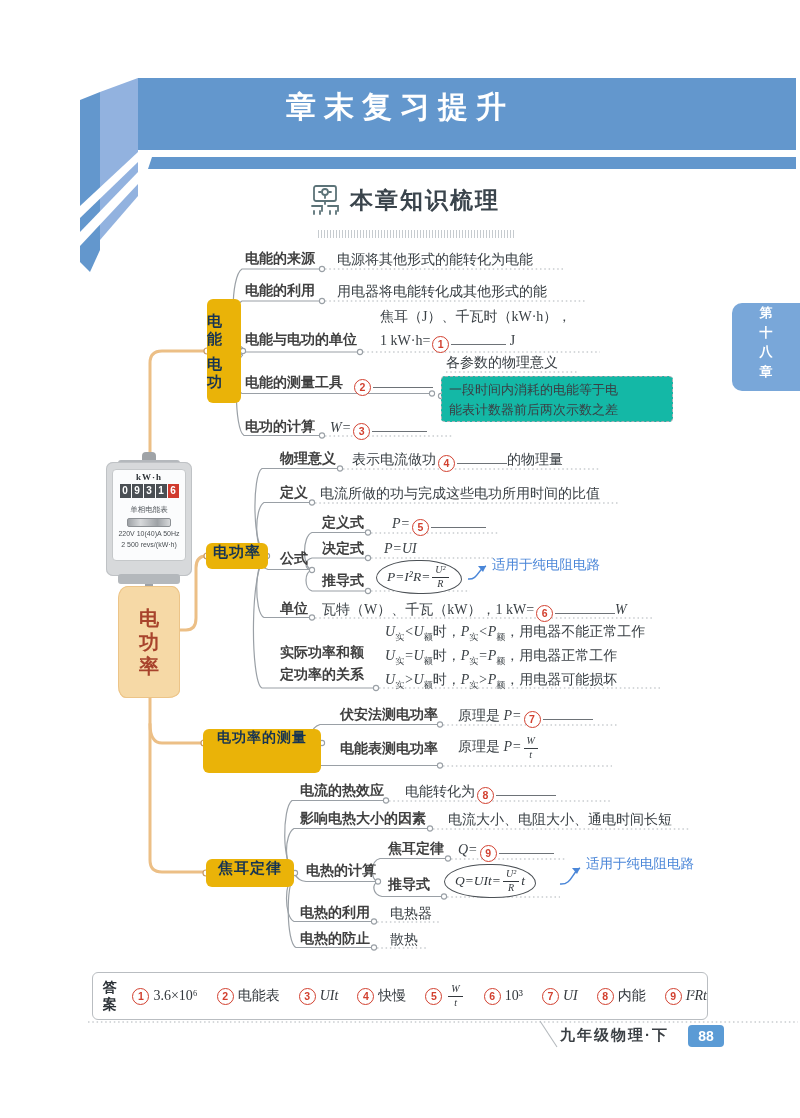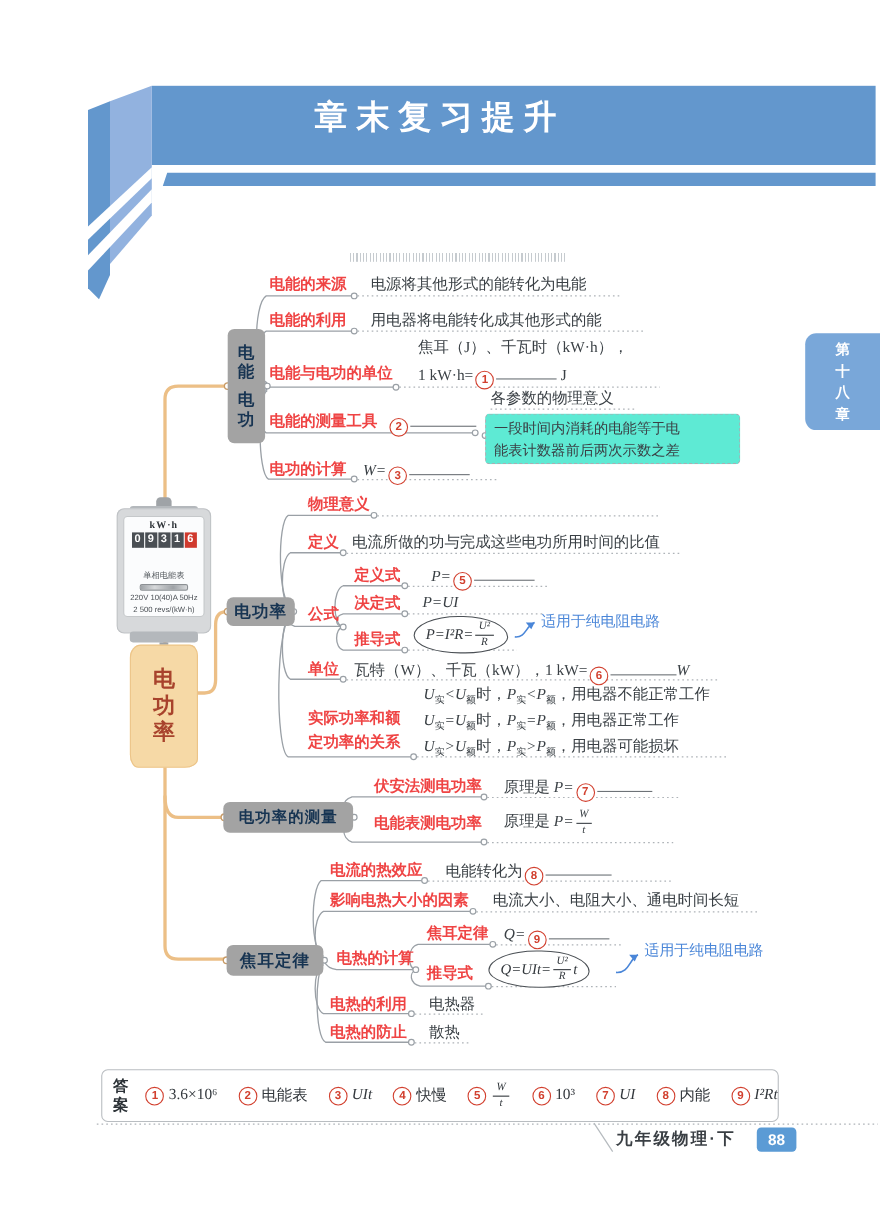--- a/index.html
+++ b/index.html
@@ -9,65 +9,65 @@
   svg{display:block}
   
   .banner-title{position:absolute;left:0;top:92px;width:800px;text-align:center;
     font:700 30px/1 "Liberation Sans",sans-serif;color:#fff;letter-spacing:8px}
   
   .sec-head{position:absolute;left:308px;top:184px;display:flex;align-items:center;gap:8px}
   .sec-head .txt{font:700 23px/1 "Liberation Sans",sans-serif;color:#3a444c;letter-spacing:2px}
   .hatch{position:absolute;left:318px;top:230px;width:196px;height:8px;
     background:repeating-linear-gradient(90deg,#c6cbcf 0 1px,transparent 1px 3px)}
   
-  .lab{position:absolute;font:600 14px/1.25 "Liberation Sans",sans-serif;color:#ef4444;white-space:nowrap}
+  .lab{position:absolute;font:600 14px/1.25 "Liberation Sans",sans-serif;color:#404040;white-space:nowrap}
   .val{position:absolute;font:14px/1.3 "Liberation Serif",serif;color:#3a4045;white-space:nowrap}
   .it{font-style:italic}
   .cnum{display:inline-flex;align-items:center;justify-content:center;width:15px;height:15px;
     border:1.2px solid #d2402f;border-radius:50%;color:#d2402f;font:700 10.5px "Liberation Sans",sans-serif;
     background:#fff;vertical-align:-3px;margin:0 2px;flex:none}
   .blank{display:inline-block;border-bottom:1.2px solid #6d7277;height:13px;vertical-align:baseline}.w50{width:50px}.w55{width:55px}.w60{width:60px}
   .note{position:absolute;font:13.5px/1.2 "Liberation Serif",serif;color:#4a86d8;white-space:nowrap}
   .frac{display:inline-flex;flex-direction:column;align-items:center;vertical-align:middle;
     line-height:1.05;margin:0 2px;font-style:italic;font-size:10px}
   .frac .fn{border-bottom:1px solid currentColor;padding:0 3px 1px}
   .frac .fd{padding-top:1px}
   .oval{position:absolute;border:1.4px solid #4b5055;border-radius:50% 50% 48% 52%/55% 60% 45% 50%;
     padding:4px 10px;font:13.5px "Liberation Serif",serif;color:#33383d;
     display:flex;align-items:center;white-space:nowrap;background:#fff}
-  .bnode{position:absolute;background:#a3a3a3;border-radius:6px;display:flex;align-items:center;
+  .bnode{position:absolute;background:#eab308;border-radius:6px;display:flex;
     justify-content:center;font:700 15px "Liberation Sans",sans-serif;color:#173452;letter-spacing:1px}
   .vtxt{width:1.05em;word-break:break-all;line-height:1.2;text-align:center}
   .dashbox{position:absolute;left:441px;top:376px;width:232px;height:46px;border:1.3px dashed #a9aeb3;
-    border-radius:4px;background:#5eead4;padding:3px 7px;box-sizing:border-box;
+    border-radius:4px;background:#14b8a6;padding:3px 7px;box-sizing:border-box;
     font:13px/1.55 "Liberation Serif",serif;color:#3a4045}
   
   .meter{position:absolute;left:106px;top:452px;width:86px;height:140px}
   .meter .hook{position:absolute;left:36px;top:0;width:14px;height:12px;background:#9fa3a7;border-radius:4px 4px 0 0}
   .meter .cap{position:absolute;left:12px;width:62px;height:10px;background:#b4b8bc;border-radius:3px}
   .meter .body{position:absolute;left:0;top:10px;width:86px;height:114px;background:#d7d9db;
     border-radius:7px;box-shadow:inset 0 0 0 1px #bfc2c5}
   .meter .stub{position:absolute;left:39px;top:132px;width:8px;height:8px;background:#9fa3a7}
   .meter .panel{position:absolute;left:6px;top:17px;width:74px;height:92px;background:#fbfcfd;
     border:1px solid #c5c8ca;border-radius:4px;display:flex;flex-direction:column;align-items:center;padding-top:2px;box-sizing:border-box}
   .meter .kwh{font:700 9px "Liberation Serif",serif;color:#2e3338;letter-spacing:1px}
   .meter .digits{display:flex;gap:1px;margin-top:2px}
   .meter .dg{width:11px;height:14px;background:#4a4f54;color:#fff;font:700 10px/14px "Liberation Sans",sans-serif;text-align:center}
   .meter .dg.red{background:#d03a2e}
-  .meter .mname{font:7.5px "Liberation Sans",sans-serif;color:#555a5f;margin-top:20px}
+  .meter .mname{font:7.5px "Liberation Sans",sans-serif;color:#555a5f;margin-top:7px}
   .meter .disc{width:42px;height:7px;background:linear-gradient(90deg,#9ea2a6,#d7d9db 30%,#9ea2a6 70%,#d7d9db);border-radius:2px;margin-top:3px;border:1px solid #8c9094}
   .meter .spec{font:7px/1.5 "Liberation Sans",sans-serif;color:#4a4f54;margin-top:2px;white-space:nowrap}
   
   .scroll{position:absolute;left:118px;top:586px;width:62px;height:112px;background:#f6d9a6;
     border-radius:10px 8px 12px 8px/12px 10px 8px 12px;display:flex;flex-direction:column;align-items:center;
     justify-content:center;gap:4px;font:700 20px "Liberation Sans",sans-serif;color:#a8432c;
     box-shadow:inset 0 0 0 1px #ecc488}
   
   .chtab{position:absolute;left:732px;top:303px;width:68px;height:88px;background:#79a7d9;
-    border-radius:10px 0 0 10px;display:flex;align-items:center;justify-content:center}
+    border-radius:10px 0 0 10px;display:flex;align-items:flex-start;justify-content:center}
   .chtab .t{font:700 13px/1.5 "Liberation Sans",sans-serif;color:#fff;width:1.1em;word-break:break-all;text-align:center}
   
   .ansbox{position:absolute;left:92px;top:972px;width:616px;height:48px;border:1.2px solid #b9bdc1;
     border-radius:6px;background:#fff;display:flex;align-items:center;box-sizing:border-box}
   .anslab{width:34px;margin-left:8px;font:700 14px/1.2 "Liberation Sans",sans-serif;color:#2c3237;text-align:center}
   .ansitems{display:flex;align-items:center;gap:17px;margin-left:12px}
   .ans{display:flex;align-items:center;gap:2px;font:14px "Liberation Serif",serif;color:#33383d;white-space:nowrap}
   
   .ftext{position:absolute;left:560px;top:1026px;font:700 15px "Liberation Sans",sans-serif;color:#3a3f44;letter-spacing:2px}
   .fbadge{position:absolute;left:688px;top:1025px;width:36px;height:22px;background:#5b9bd5;border-radius:4px;
@@ -187,20 +187,33 @@
     <g fill="#4a86d8" stroke="none">
       <polygon points="486,566 478,566 483,572"></polygon>
       <polygon points="580,868 572,868 577,874"></polygon>
     </g>
 
     <path d="M 540,1021 L 557,1047" stroke="#b5babe" stroke-width="1.1" fill="none"></path>
   </svg>
 
   <div class="banner-title">章末复习提升</div>
 
+  <div class="sec-head">
+    <svg width="34" height="32" viewBox="0 0 34 32">
+      <g fill="none" stroke="#5c7378" stroke-width="1.8" stroke-linecap="round">
+        <rect x="6" y="2" width="22" height="15" rx="2"></rect>
+        <circle cx="17" cy="8" r="3"></circle>
+        <path d="M 17,12 V 14 M 11,8 H 13 M 21,8 H 23"></path>
+        <path d="M 4,22 H 14 V 27 M 6,27 V 30 M 12,27 V 30"></path>
+        <path d="M 20,22 H 30 V 27 M 22,27 V 30 M 28,27 V 30"></path>
+        <path d="M 17,17 V 20"></path>
+      </g>
+    </svg>
+    <span class="txt">本章知识梳理</span>
+  </div>
   <div class="hatch"></div>
 
   <div class="chtab">
     <div class="t">第十八章</div>
   </div>
 
   <div class="bnode" style="left:207px;top:299px;width:34px;height:104px;flex-direction:column;gap:7px">
     <span class="vtxt">电能</span>
     <span class="vtxt">电功</span>
   </div>
@@ -229,20 +242,23 @@
   </div>
 
   <div class="lab" style="left:245px;top:418px">电功的计算</div>
   <div class="val" style="left:330px;top:418px">
     <span class="it">W=</span><span class="cnum">3</span><span class="blank w55"></span>
   </div>
 
   <div class="bnode" style="left:206px;top:543px;width:62px;height:26px">电功率</div>
 
   <div class="lab" style="left:280px;top:450px">物理意义</div>
+  <div class="val" style="left:352px;top:450px">
+    <span>表示电流做功</span><span class="cnum">4</span><span class="blank w50"></span><span>的物理量</span>
+  </div>
 
   <div class="lab" style="left:280px;top:484px">定义</div>
   <div class="val" style="left:320px;top:485px">电流所做的功与完成这些电功所用时间的比值</div>
 
   <div class="lab" style="left:280px;top:550px">公式</div>
 
   <div class="lab" style="left:322px;top:514px">定义式</div>
   <div class="val" style="left:392px;top:514px">
     <span class="it">P=</span><span class="cnum">5</span><span class="blank w55"></span>
   </div>
@@ -264,21 +280,21 @@
   <div class="val" style="left:322px;top:600px">
     <span>瓦特（W）、千瓦（kW），1 kW=</span><span class="cnum">6</span><span class="blank w60"></span><span class="it">W</span>
   </div>
 
   <div class="lab" style="left:280px;top:644px">实际功率和额</div>
   <div class="lab" style="left:280px;top:666px">定功率的关系</div>
   <div class="val" style="left:385px;top:647px"><span class="it">U</span><sub style="font-size: 9px;">实</sub><span class="it">=U</span><sub style="font-size: 9px;">额</sub><span>时，</span><span class="it">P</span><sub style="font-size: 9px;">实</sub><span class="it">=P</span><sub style="font-size: 9px;">额</sub><span>，用电器正常工作</span></div>
   <div class="val" style="left:385px;top:623px"><span class="it">U</span><sub style="font-size: 9px;">实</sub><span class="it">&lt;U</span><sub style="font-size: 9px;">额</sub><span>时，</span><span class="it">P</span><sub style="font-size: 9px;">实</sub><span class="it">&lt;P</span><sub style="font-size: 9px;">额</sub><span>，用电器不能正常工作</span></div>
   <div class="val" style="left:385px;top:671px"><span class="it">U</span><sub style="font-size: 9px;">实</sub><span class="it">&gt;U</span><sub style="font-size: 9px;">额</sub><span>时，</span><span class="it">P</span><sub style="font-size: 9px;">实</sub><span class="it">&gt;P</span><sub style="font-size: 9px;">额</sub><span>，用电器可能损坏</span></div>
 
-  <div class="bnode" style="left:203px;top:729px;width:118px;height:28px;font-size:14px">电功率的测量</div>
+  <div class="bnode" style="left:203px;top:729px;width:118px;height:44px;font-size:14px">电功率的测量</div>
 
   <div class="lab" style="left:340px;top:706px">伏安法测电功率</div>
   <div class="val" style="left:458px;top:706px">
     <span>原理是</span>&nbsp;<span class="it">P=</span><span class="cnum">7</span><span class="blank w50"></span>
   </div>
 
   <div class="lab" style="left:340px;top:740px">电能表测电功率</div>
   <div class="val" style="left:458px;top:736px">
     <span>原理是</span>&nbsp;<span><span class="it">P=</span><span class="frac">
           <span class="fn">W</span>

